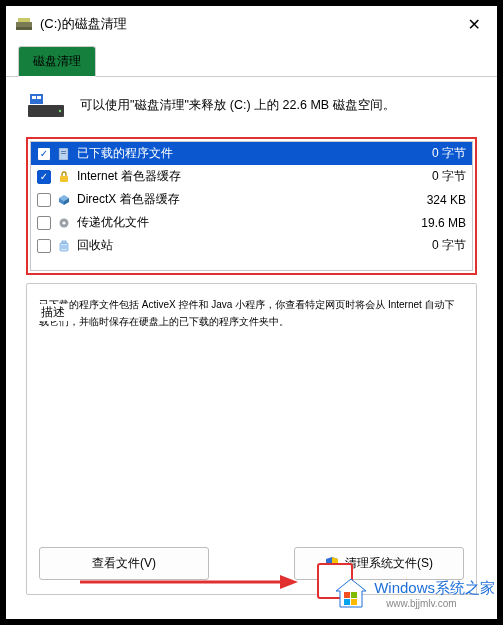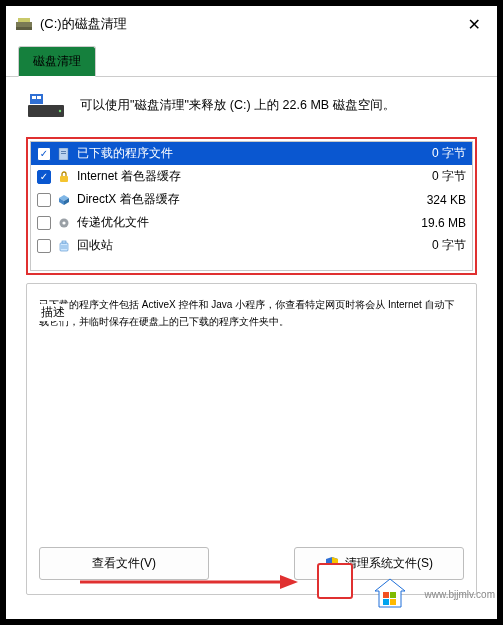--- a/index.html
+++ b/index.html
@@ -207,15 +207,16 @@
 
 <div class="watermark">
   <svg class="wlogo" viewBox="0 0 34 34">
     <polygon points="17,2 32,14 28,14 28,30 6,30 6,14 2,14" fill="#fff" stroke="#1e6fd9" stroke-width="1"></polygon>
     <rect x="10" y="15" width="6" height="6" fill="#f25022"></rect>
     <rect x="17" y="15" width="6" height="6" fill="#7fba00"></rect>
     <rect x="10" y="22" width="6" height="6" fill="#00a4ef"></rect>
     <rect x="17" y="22" width="6" height="6" fill="#ffb900"></rect>
   </svg>
   <div>
+    <span>Windows系统之家</span>
     <span class="wsub">www.bjjmlv.com</span>
   </div>
 </div>
 
 </body></html>

